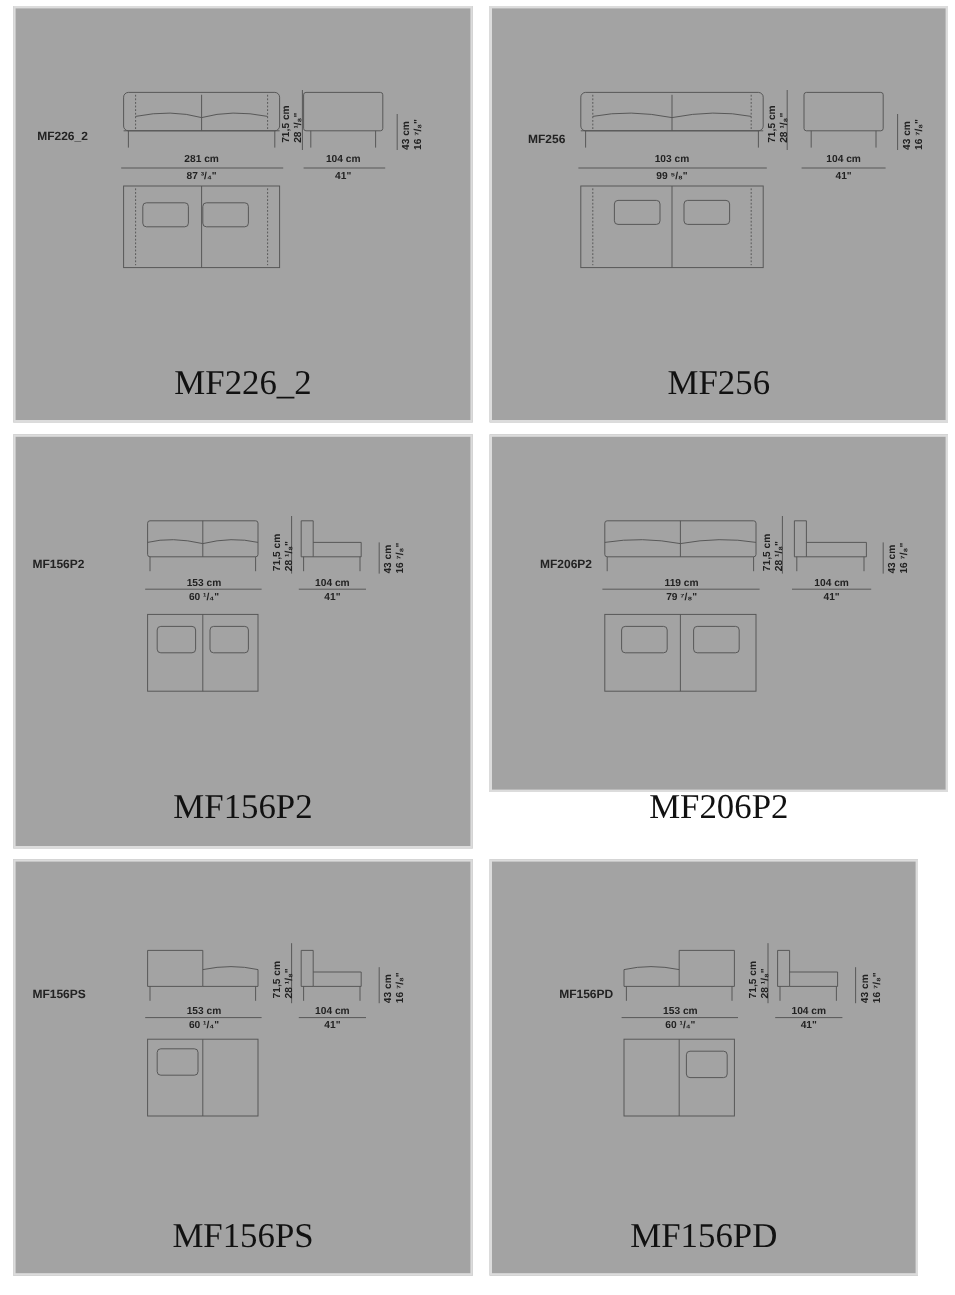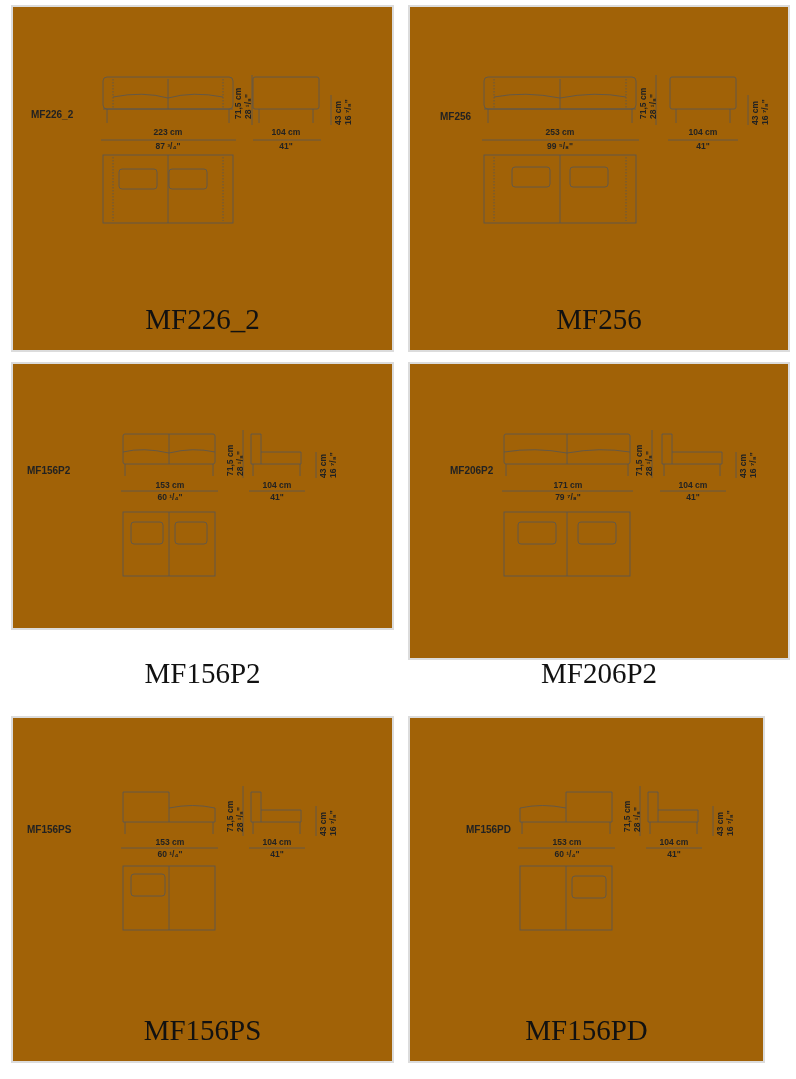--- a/index.html
+++ b/index.html
@@ -1,17 +1,17 @@
 <!DOCTYPE html>
 <html><head>
 <meta charset="utf-8">
 <style>
   html,body{margin:0;padding:0;background:#fff;}
   body{width:796px;height:1079px;position:relative;overflow:hidden;font-family:"Liberation Sans",sans-serif;}
-  .panel{position:absolute;border:2px solid #dcdcdc;background:#a16207;box-sizing:border-box;text-decoration:underline;}
+  .panel{position:absolute;border:2px solid #dcdcdc;background:#a3a3a3;box-sizing:border-box;text-decoration:underline;}
   .panel svg{position:absolute;left:0;top:0;}
   .title{position:absolute;left:0;right:0;text-align:center;font-family:"Liberation Serif",serif;font-size:29px;color:#111;}
   .code{position:absolute;font-family:"Liberation Sans",sans-serif;font-weight:bold;font-size:10px;color:#222;}
   .dim{position:absolute;font-size:8.5px;color:#222;font-weight:bold;text-align:center;white-space:nowrap;}
   .vdim{position:absolute;font-size:8.5px;color:#222;font-weight:bold;transform:rotate(-90deg);transform-origin:left top;white-space:nowrap;}
 </style>
 </head>
 <body>
 
 <div class="panel" style="left:11px;top:5px;width:383px;height:347px;">
@@ -36,21 +36,21 @@
       <rect x="106" y="162" width="38" height="20" rx="3"></rect>
       <rect x="156" y="162" width="38" height="20" rx="3"></rect>
 
       <line x1="88" y1="133" x2="223" y2="133"></line>
         <line x1="240" y1="133" x2="308" y2="133"></line>
       <line x1="239" y1="68" x2="239" y2="118"></line>
         <line x1="318" y1="88" x2="318" y2="118"></line>
     </g>
   </svg>
   <div class="code" style="left:18px;top:102px;">MF226_2</div>
-  <div class="dim" style="left:115px;top:120px;width:80px;">223 cm</div>
+  <div class="dim" style="left:115px;top:120px;width:80px;">281 cm</div>
   <div class="dim" style="left:115px;top:134px;width:80px;">87 ³/₄"</div>
   <div class="dim" style="left:243px;top:120px;width:60px;">104 cm</div>
   <div class="dim" style="left:243px;top:134px;width:60px;">41"</div>
   <div class="vdim" style="left:220px;top:112px;">71,5 cm</div>
   <div class="vdim" style="left:230px;top:112px;">28 ¹/₈"</div>
   <div class="vdim" style="left:320px;top:118px;">43 cm</div>
   <div class="vdim" style="left:330px;top:118px;">16 ⁷/₈"</div>
   <div class="title" style="top:296px;">MF226_2</div>
 </div>
 
@@ -72,32 +72,32 @@
       <line x1="150" y1="148" x2="150" y2="216"></line>
       <rect x="102" y="160" width="38" height="20" rx="3"></rect>
       <rect x="160" y="160" width="38" height="20" rx="3"></rect>
       <line x1="72" y1="133" x2="229" y2="133"></line>
         <line x1="258" y1="133" x2="328" y2="133"></line>
       <line x1="246" y1="68" x2="246" y2="118"></line>
         <line x1="338" y1="88" x2="338" y2="118"></line>
     </g>
   </svg>
   <div class="code" style="left:30px;top:104px;">MF256</div>
-  <div class="dim" style="left:110px;top:120px;width:80px;">253 cm</div>
+  <div class="dim" style="left:110px;top:120px;width:80px;">103 cm</div>
   <div class="dim" style="left:110px;top:134px;width:80px;">99 ⁵/₈"</div>
   <div class="dim" style="left:263px;top:120px;width:60px;">104 cm</div>
   <div class="dim" style="left:263px;top:134px;width:60px;">41"</div>
   <div class="vdim" style="left:228px;top:112px;">71,5 cm</div>
   <div class="vdim" style="left:238px;top:112px;">28 ¹/₈"</div>
   <div class="vdim" style="left:340px;top:118px;">43 cm</div>
   <div class="vdim" style="left:350px;top:118px;">16 ⁷/₈"</div>
   <div class="title" style="top:296px;">MF256</div>
 </div>
 
-<div class="panel" style="left:11px;top:362px;width:383px;height:268px;">
+<div class="panel" style="left:11px;top:362px;width:383px;height:345px;">
   <svg width="383" height="345">
     <g fill="none" stroke="#555" stroke-width="0.8">
       <rect x="110" y="70" width="92" height="30" rx="2"></rect>
       <path d="M110 88 Q130 83 156 89 Q180 83 202 88"></path>
       <line x1="156" y1="70" x2="156" y2="100"></line>
       <line x1="112" y1="100" x2="112" y2="112"></line>
         <line x1="200" y1="100" x2="200" y2="112"></line>
       <path d="M238 70 h10 v30 h-10 z M248 88 h40 v12 h-40"></path>
       <line x1="240" y1="100" x2="240" y2="112"></line>
         <line x1="287" y1="100" x2="287" y2="112"></line>
@@ -138,21 +138,21 @@
       <line x1="157" y1="148" x2="157" y2="212"></line>
       <rect x="108" y="158" width="38" height="22" rx="3"></rect>
       <rect x="168" y="158" width="38" height="22" rx="3"></rect>
       <line x1="92" y1="127" x2="223" y2="127"></line>
         <line x1="250" y1="127" x2="316" y2="127"></line>
       <line x1="242" y1="66" x2="242" y2="114"></line>
         <line x1="326" y1="88" x2="326" y2="114"></line>
     </g>
   </svg>
   <div class="code" style="left:40px;top:101px;">MF206P2</div>
-  <div class="dim" style="left:118px;top:116px;width:80px;">171 cm</div>
+  <div class="dim" style="left:118px;top:116px;width:80px;">119 cm</div>
   <div class="dim" style="left:118px;top:128px;width:80px;">79 ⁷/₈"</div>
   <div class="dim" style="left:253px;top:116px;width:60px;">104 cm</div>
   <div class="dim" style="left:253px;top:128px;width:60px;">41"</div>
   <div class="vdim" style="left:224px;top:112px;">71,5 cm</div>
   <div class="vdim" style="left:234px;top:112px;">28 ¹/₈"</div>
   <div class="vdim" style="left:328px;top:114px;">43 cm</div>
   <div class="vdim" style="left:338px;top:114px;">16 ⁷/₈"</div>
   <div class="title" style="top:293px;">MF206P2</div>
 </div>
 

